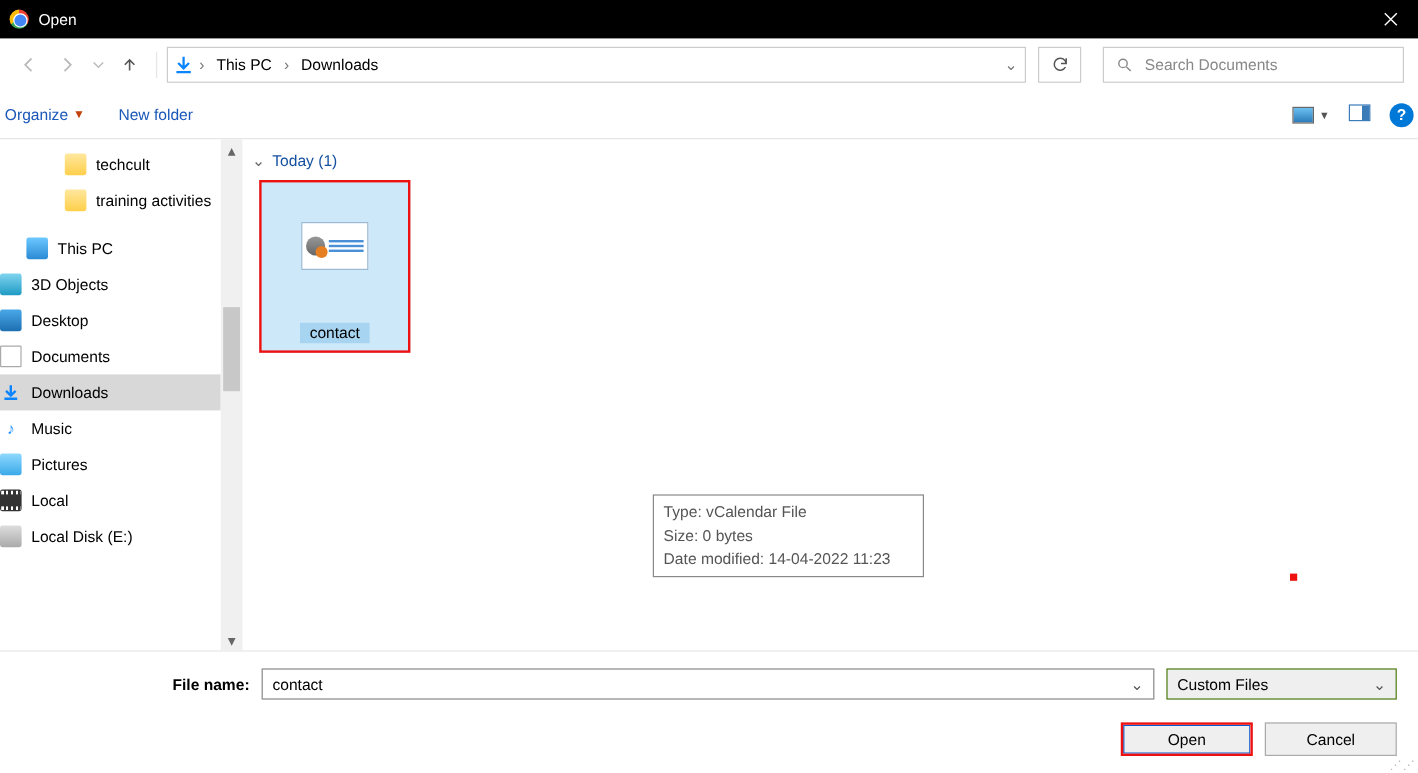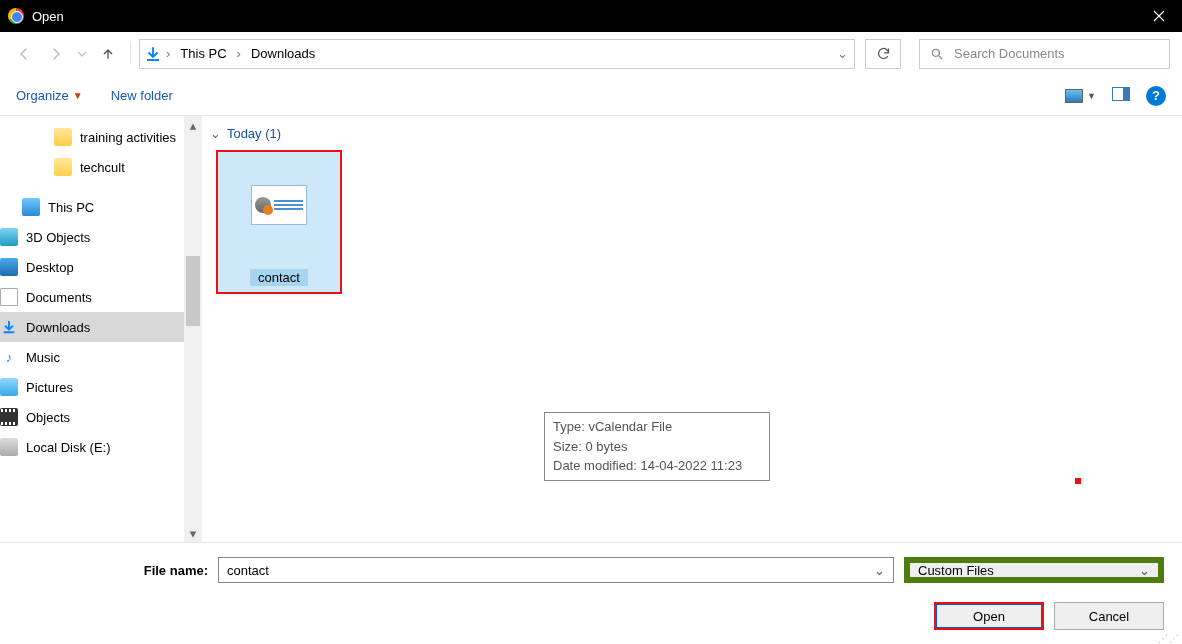--- a/index.html
+++ b/index.html
@@ -16,21 +16,21 @@
 .navbtn { width:28px;height:28px;display:flex;align-items:center;justify-content:center;color:#bbb;}
 .navbtn.enabled{color:#555;}
 .sep{width:1px;height:22px;background:#e6e6e6;margin:0 4px;}
 .breadcrumb{flex:0 0 auto; width:716px; height:30px;border:1px solid #ccc;display:flex;align-items:center;padding:0 4px;gap:2px;}
 .bc-text{padding:0 6px;}
 .bc-chev{color:#777;padding:0 2px;}
 .bc-spacer{flex:1;}
 .refresh{width:36px;height:30px;border:1px solid #ccc;display:flex;align-items:center;justify-content:center;margin-left:6px;}
 .search{flex:1;height:30px;border:1px solid #ccc;margin-left:14px;margin-right:2px;display:flex;align-items:center;padding:0 10px;color:#888;gap:10px;}
 
-.toolbar{height:40px;border-bottom:1px solid #e6e6e6;display:flex;align-items:center;padding:0 16px;gap:28px;}
+.toolbar{height:40px;border-bottom:1px solid #e6e6e6;display:flex;align-items:center;padding:0 4px;gap:28px;}
 .toolbar .org{color:#1a58b8;display:flex;align-items:center;gap:4px;}
 .toolbar .newf{color:#1a58b8;}
 .toolbar .right{margin-left:auto;display:flex;align-items:center;gap:16px;}
 .vbtn{display:flex;align-items:center;gap:4px;}
 .help{width:20px;height:20px;border-radius:50%;background:#0078d7;color:#fff;display:flex;align-items:center;justify-content:center;font-weight:bold;}
 
 .body{display:flex;height:426px;}
 .tree{width:184px;overflow:hidden;padding-top:6px;}
 .tree-item{height:30px;display:flex;align-items:center;gap:8px;white-space:nowrap;}
 .tree-item.l1{padding-left:22px;}
@@ -65,21 +65,21 @@
 .file .fn{background:#a7d4f0;padding:1px 8px;}
 
 .tooltip{position:absolute;left:342px;top:296px;width:226px;border:1px solid #888;background:#fff;padding:4px 8px;line-height:1.5;color:#555;}
 
 .reddot{position:absolute;width:6px;height:6px;background:#e11;left:873px;top:362px;}
 
 .footer{height:102px;border-top:1px solid #e6e6e6;padding:14px 18px;position:relative;}
 .fn-row{display:flex;align-items:center;gap:10px;margin-bottom:16px;}
 .fn-row label{width:190px;text-align:right;font-weight:bold;}
 .fn-input{flex:1;height:26px;border:1px solid #888;padding:0 8px;display:flex;align-items:center;justify-content:space-between;}
-.filter{width:260px;height:26px;border:6px solid #4d7c0f;background:#efefef;padding:0 8px;display:flex;align-items:center;justify-content:space-between;}
+.filter{width:192px;height:26px;border:1px solid #4d7c0f;background:#efefef;padding:0 8px;display:flex;align-items:center;justify-content:space-between;}
 .btns{position:absolute;right:18px;bottom:14px;display:flex;gap:10px;}
 .btn{width:110px;height:28px;border:1px solid #aaa;background:#efefef;display:flex;align-items:center;justify-content:center;}
 .btn.open{border:2px solid #e11;box-shadow:inset 0 0 0 1px #0a5bd3;}
 .grip{position:absolute;right:2px;bottom:2px;color:#bbb;font-size:10px;line-height:6px;letter-spacing:1px;}
 
 svg{display:block;}
 </style>
 </head>
 <body>
 
@@ -162,25 +162,25 @@
       <span style="width:18px;height:14px;border:1px solid #3a7bb8;display:inline-block;position:relative;"><span style="position:absolute;right:0;top:0;bottom:0;width:6px;background:#3a7bb8;"></span></span>
     </div>
     <div class="help">?</div>
   </div>
 </div>
 
 <div class="body">
   <div class="tree">
     <div class="tree-item" style="padding-left:54px;">
       <span class="ticon folder-ic"></span>
-      <span>training activities</span>
+      <span>techcult</span>
     </div>
     <div class="tree-item" style="padding-left:54px;">
       <span class="ticon folder-ic"></span>
-      <span>techcult</span>
+      <span>training activities</span>
     </div>
     <div style="height:10px;"></div>
     <div class="tree-item l1">
       <span class="ticon pc-ic"></span>
       <span>This PC</span>
     </div>
     <div class="tree-item">
       <span class="ticon" style="background:linear-gradient(#7fd4ef,#1f9bc4);border-radius:2px;"></span>
       <span>3D Objects</span>
     </div>
@@ -203,21 +203,21 @@
     <div class="tree-item">
       <span class="ticon music-ic">♪</span>
       <span>Music</span>
     </div>
     <div class="tree-item">
       <span class="ticon pic-ic"></span>
       <span>Pictures</span>
     </div>
     <div class="tree-item">
       <span class="ticon vid-ic"></span>
-      <span>Objects</span>
+      <span>Local</span>
     </div>
     <div class="tree-item">
       <span class="ticon disk-ic"></span>
       <span>Local Disk (E:)</span>
     </div>
   </div>
 
   <div class="vscroll">
     <div class="arr top">▴</div>
     <div class="thumb"></div>

